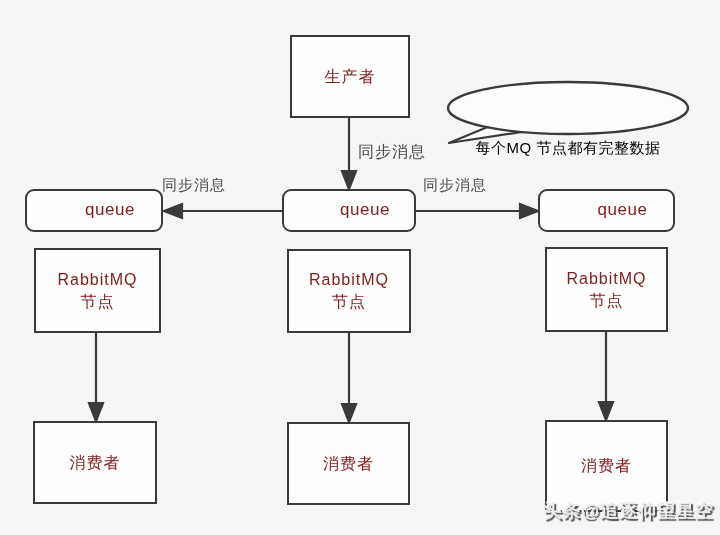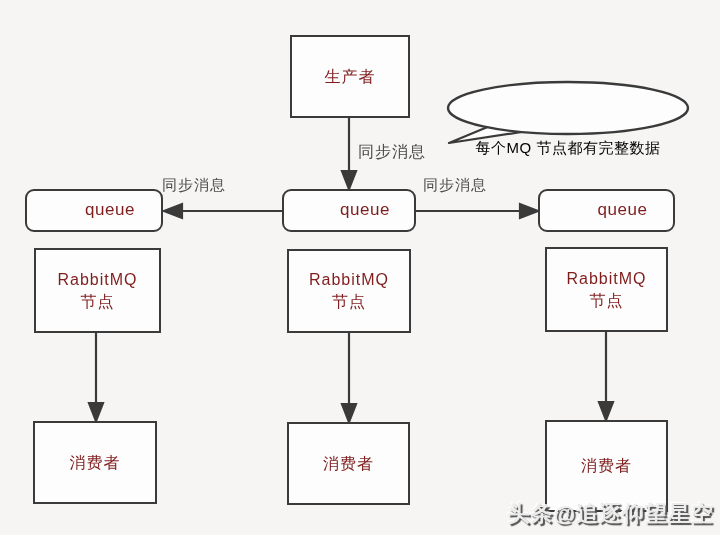--- a/index.html
+++ b/index.html
@@ -38,21 +38,21 @@
   .bubble-text{
     position:absolute;
     left:449px;top:97px;width:238px;
     text-align:center;
     color:#000000;font-size:15px;letter-spacing:0.5px;margin-top:42px;
   }
   .watermark{
     position:absolute;
     right:6px;top:499px;width:230px;
     text-align:right;
-    font-size:22px;font-weight:bold;letter-spacing:1px;
+    font-size:18px;font-weight:bold;letter-spacing:1px;
     color:#ececec;
     text-shadow:2px 2px 1px #4f4f4f,-1px -1px 0 #ffffff;
   }
 </style>
 </head>
 <body>
 
 <div class="stage">
 
   <svg class="wires" viewBox="0 0 720 535" xmlns="http://www.w3.org/2000/svg">

